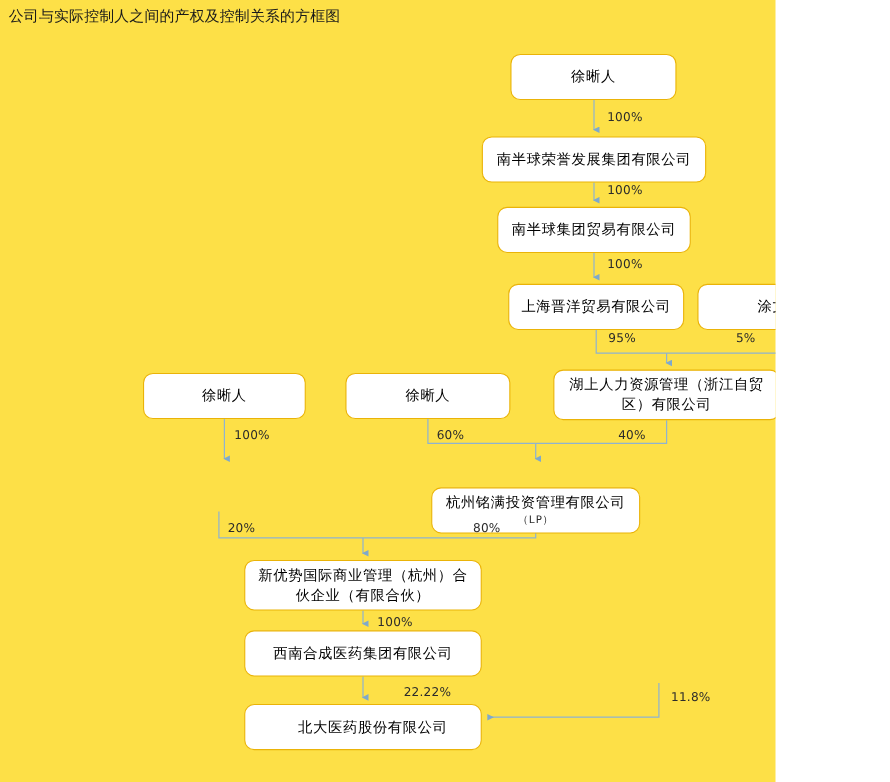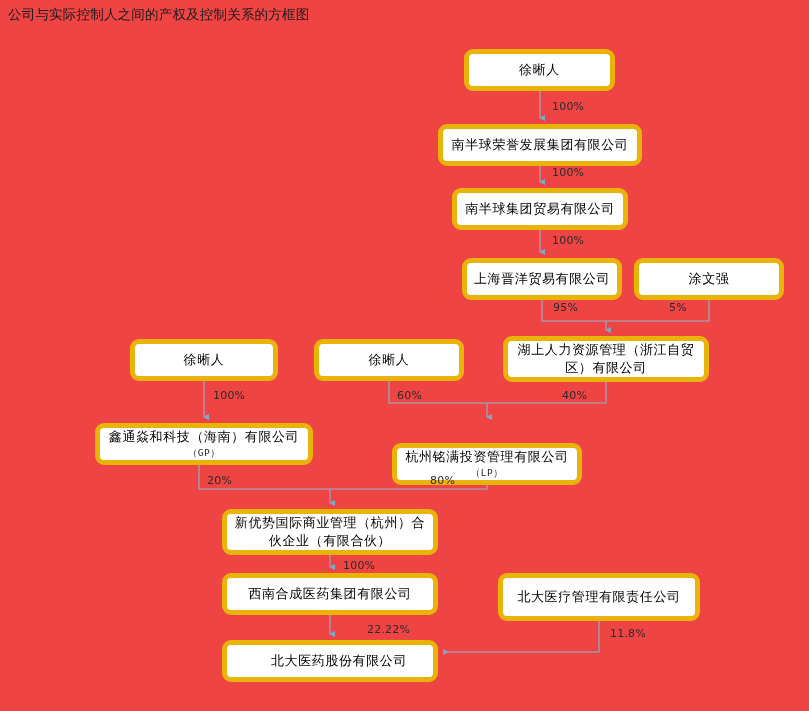--- a/index.html
+++ b/index.html
@@ -5,23 +5,23 @@
   html, body {
     margin: 0;
     padding: 0;
     background: #ffffff;
   }
   body {
     font-family: "Liberation Serif", "DejaVu Serif", serif;
   }
   #canvas {
     position: relative;
-    width: 809px;
+    width: 705px;
     height: 711px;
-    background: #ef4444;
+    background: #fde047;
     overflow: hidden;
   }
   #title {
     position: absolute;
     left: 8px;
     top: 6px;
     font-family: "DejaVu Sans", "Liberation Sans", sans-serif;
     font-size: 13.5px;
     color: #1a1a1a;
     letter-spacing: 0.2px;
@@ -31,21 +31,21 @@
     position: absolute;
     left: 0;
     top: 0;
     width: 809px;
     height: 711px;
     pointer-events: none;
   }
   .node {
     position: absolute;
     box-sizing: border-box;
-    border: 5px solid #eab308;
+    border: 1px solid #eab308;
     border-radius: 9px;
     background: #ffffff;
     display: flex;
     flex-direction: column;
     align-items: center;
     justify-content: center;
     text-align: center;
     color: #000000;
     font-size: 13px;
     line-height: 1.28;
@@ -148,41 +148,34 @@
   </div>
 
   <div class="node" style="left:130px; top:339px; width:148px; height:42px;">
     <span class="main">徐晰人</span>
   </div>
 
   <div class="node" style="left:314px; top:339px; width:150px; height:42px;">
     <span class="main">徐晰人</span>
   </div>
 
-  <div class="node" style="left:95px; top:423px; width:218px; height:42px;">
-    <span class="main">鑫通焱和科技（海南）有限公司</span>
-    <span class="sub">（GP）</span>
-  </div>
 
   <div class="node" style="left:392px; top:423px; width:190px; height:42px;margin-top:20px;">
     <span class="main">杭州铭满投资管理有限公司</span>
     <span class="sub">（LP）</span>
   </div>
 
   <div class="node two-line" style="left:222px; top:509px; width:216px; height:46px;">
     <span class="main">新优势国际商业管理（杭州）合伙企业（有限合伙）</span>
   </div>
 
   <div class="node" style="left:222px; top:573px; width:216px; height:42px;">
     <span class="main">西南合成医药集团有限公司</span>
   </div>
 
-  <div class="node" style="left:498px; top:573px; width:202px; height:48px;">
-    <span class="main">北大医疗管理有限责任公司</span>
-  </div>
 
   <div class="node" style="left:222px; top:640px; width:216px; height:42px;padding-left:24px;">
     <span class="main">北大医药股份有限公司</span>
   </div>
 
   <div class="elabel" style="left:552px; top:100px;">100%</div>
   <div class="elabel" style="left:552px; top:166px;">100%</div>
   <div class="elabel" style="left:552px; top:234px;">100%</div>
   <div class="elabel" style="left:553px; top:301px;">95%</div>
   <div class="elabel" style="left:669px; top:301px;">5%</div>

